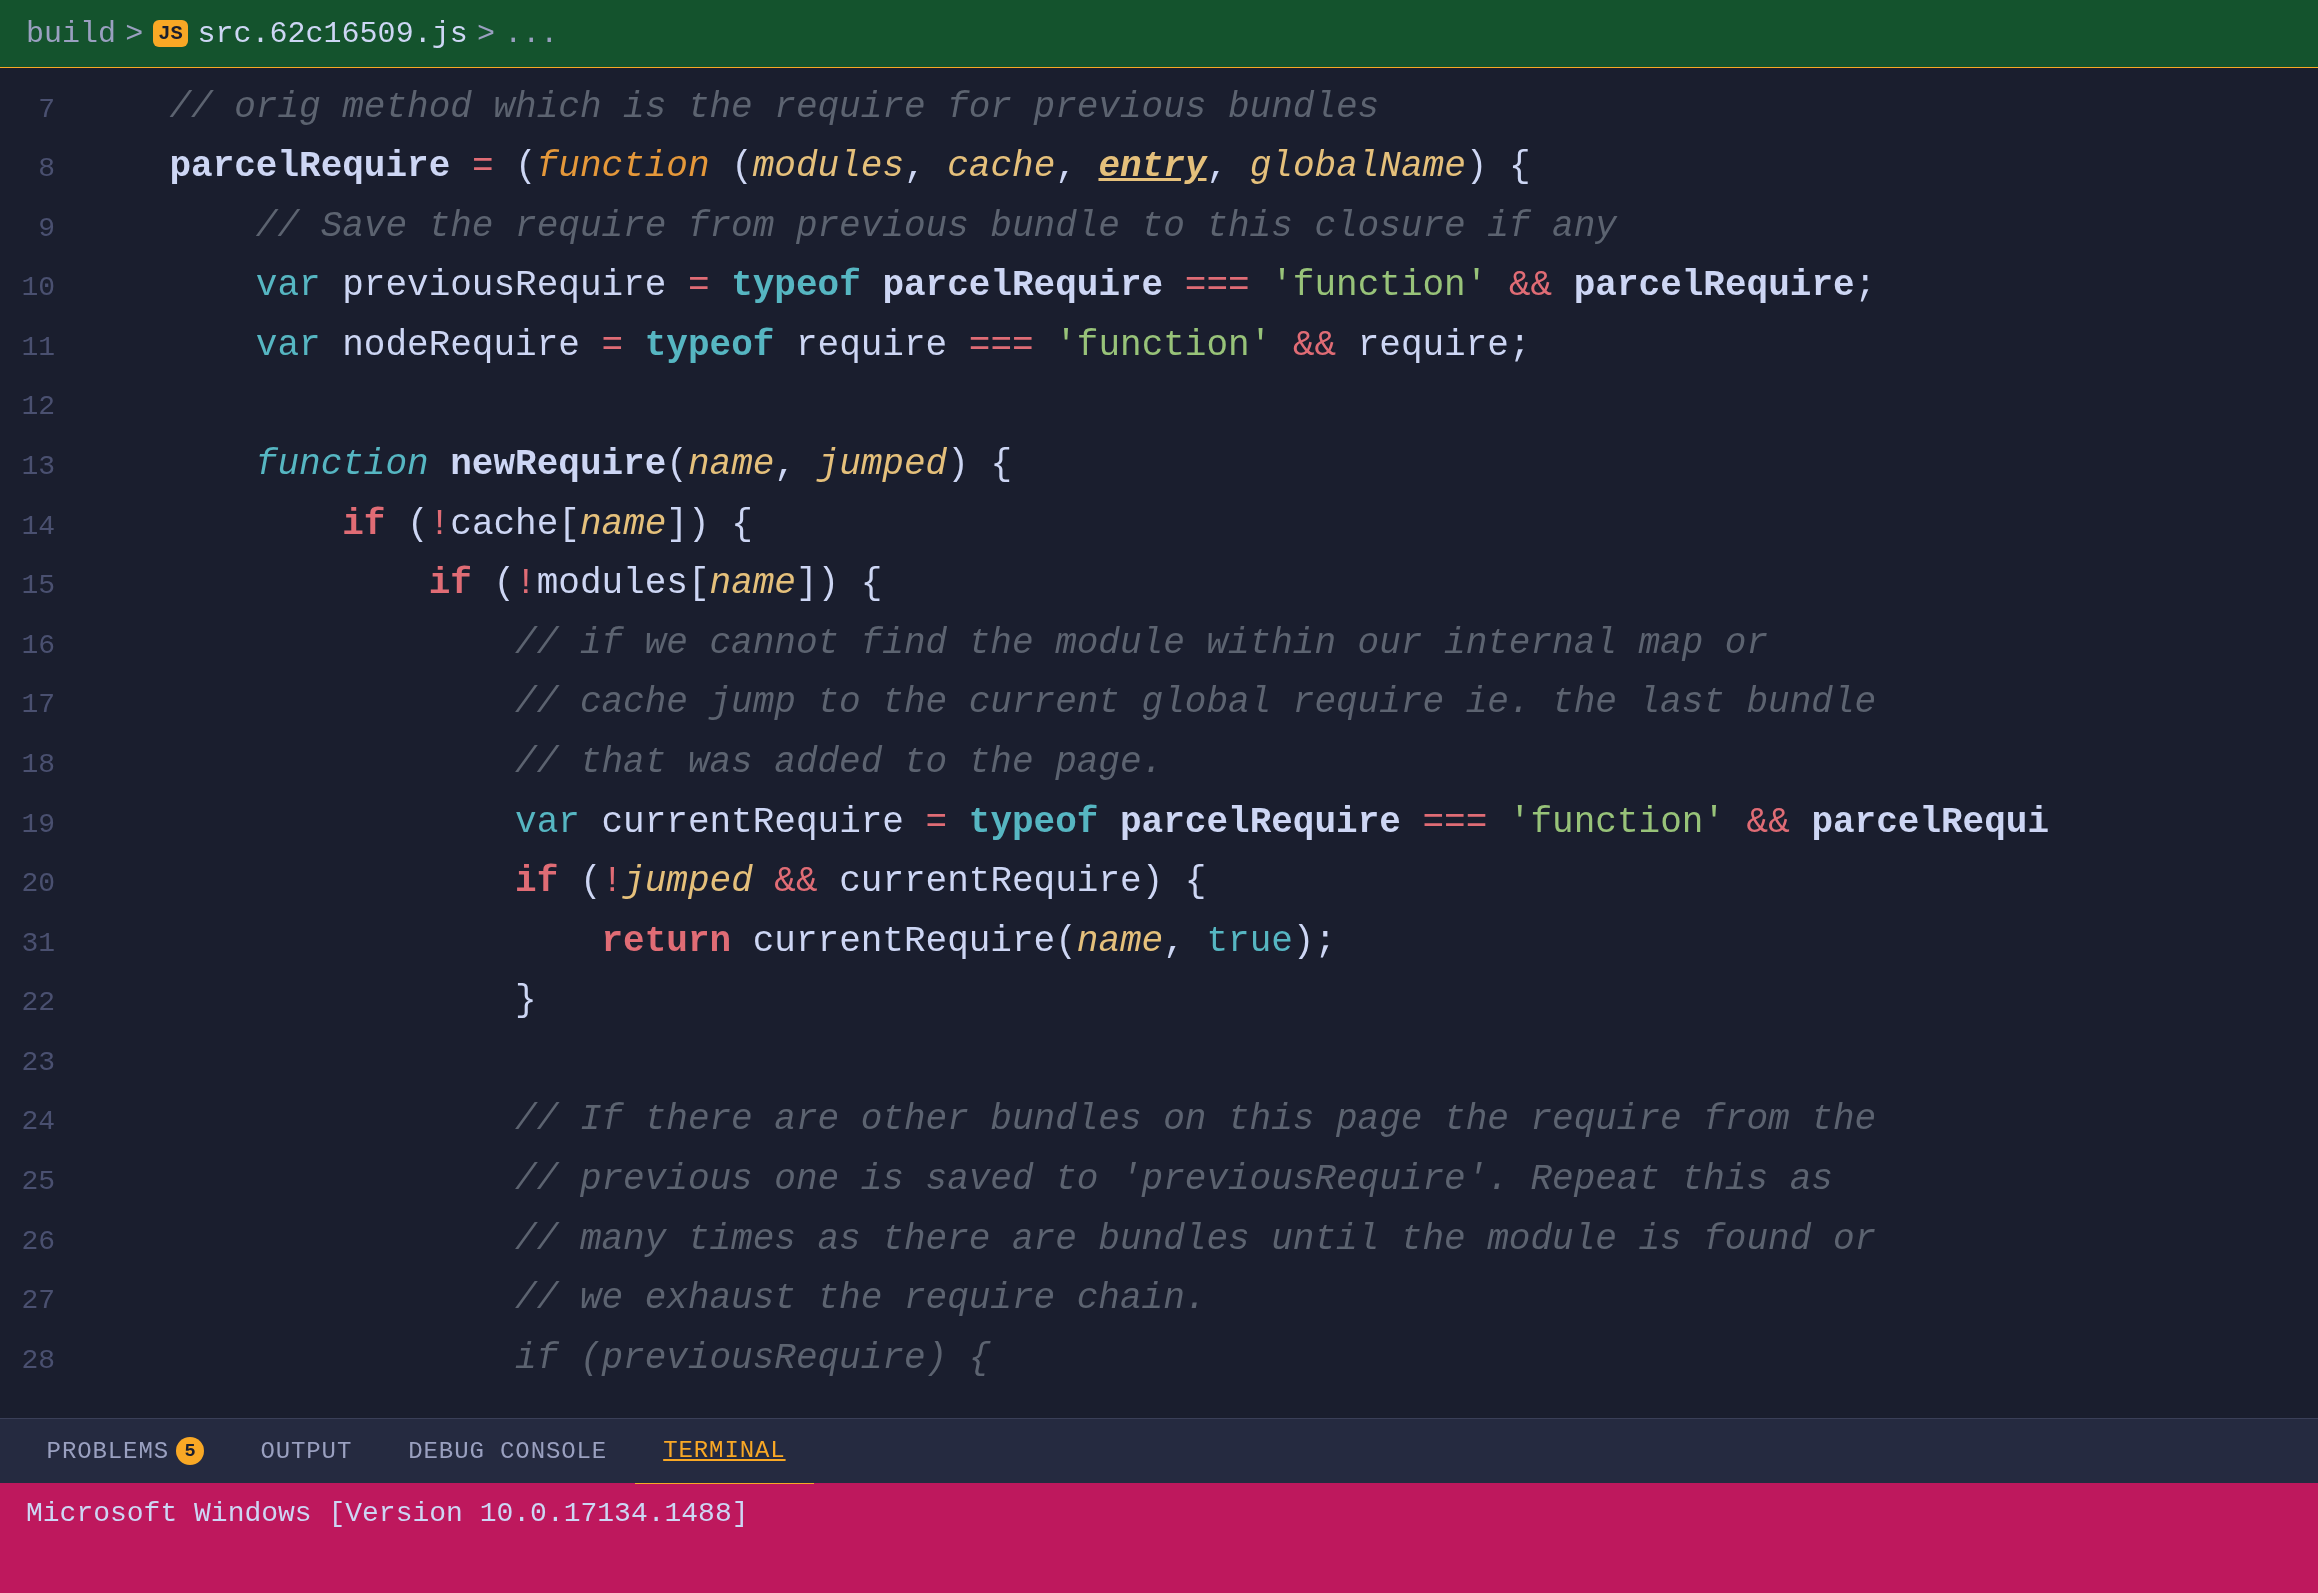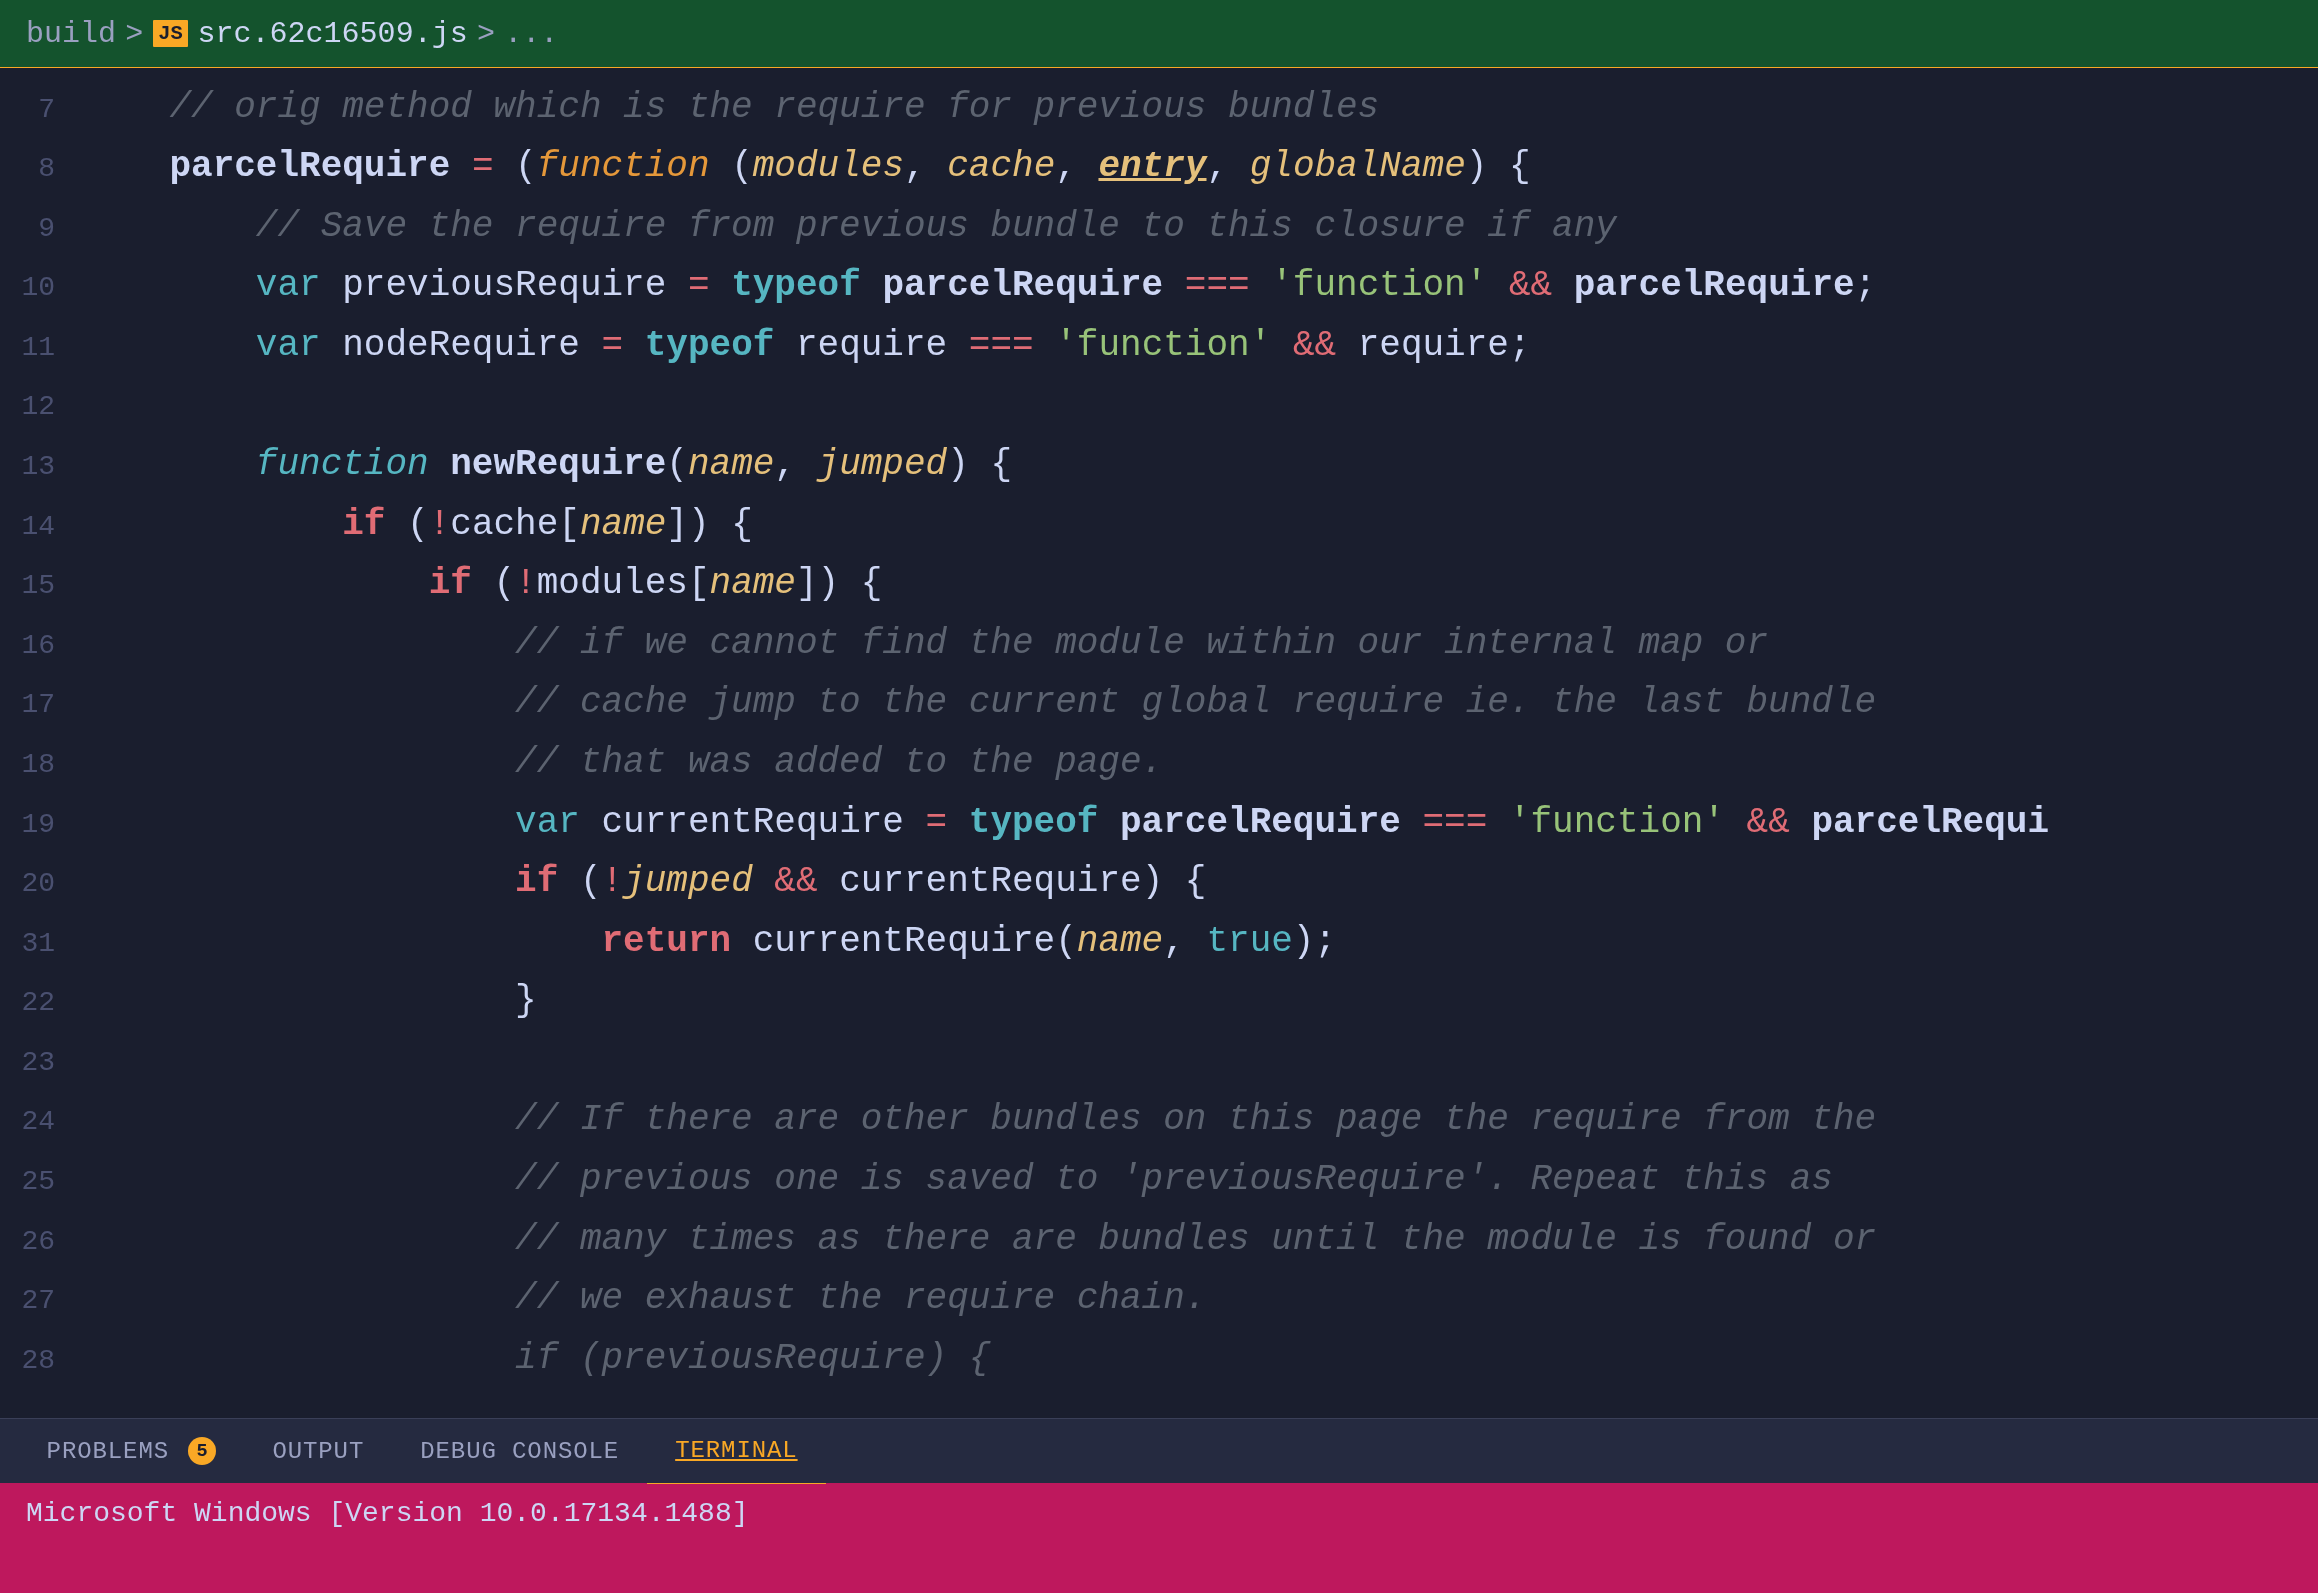--- a/index.html
+++ b/index.html
@@ -28,21 +28,21 @@
       color: #9aa0c0;
       font-size: 30px;
     }
 
     .breadcrumb-js-icon {
       background: #f9a825;
       color: #1a1e2e;
       font-size: 20.4px;
       font-weight: bold;
       padding: 1.9px 5.6px;
-      border-radius: 1px;
+      border-radius: 6px;
       display: inline-block;
     }
 
     .breadcrumb-filename {
       color: #cdd6f4;
       font-size: 30px;
     }
 
     .code-area {
       flex: 1;
@@ -118,21 +118,20 @@
       color: #9aa0c0;
       font-size: 24px;
       padding: 0 28px;
       height: 65px;
       display: flex;
       align-items: center;
       cursor: pointer;
       text-transform: uppercase;
       letter-spacing: 0.9px;
       font-weight: 500;
-      gap: 12px;
     }
 
     .panel-tab.active {
       color: #f9a825;
       border-bottom: 1.9px solid #f9a825;
       text-decoration: underline;
     }
 
     .panel-tab-badge {
       background: #f9a825;

